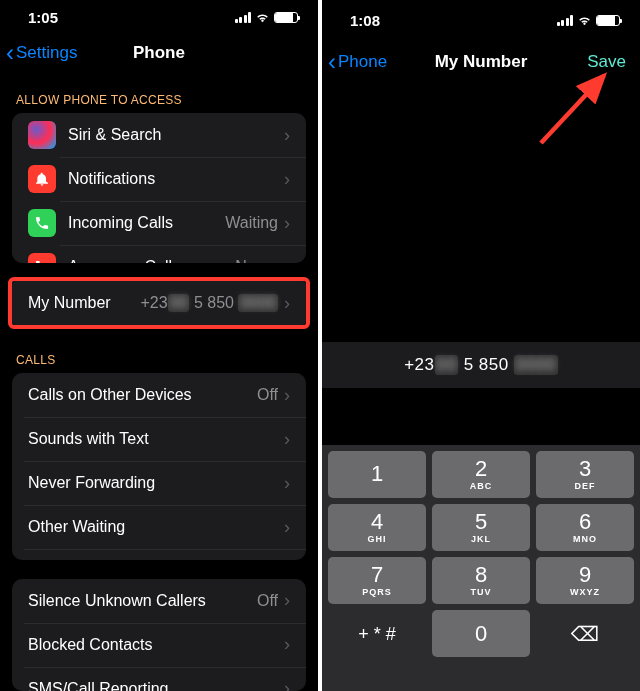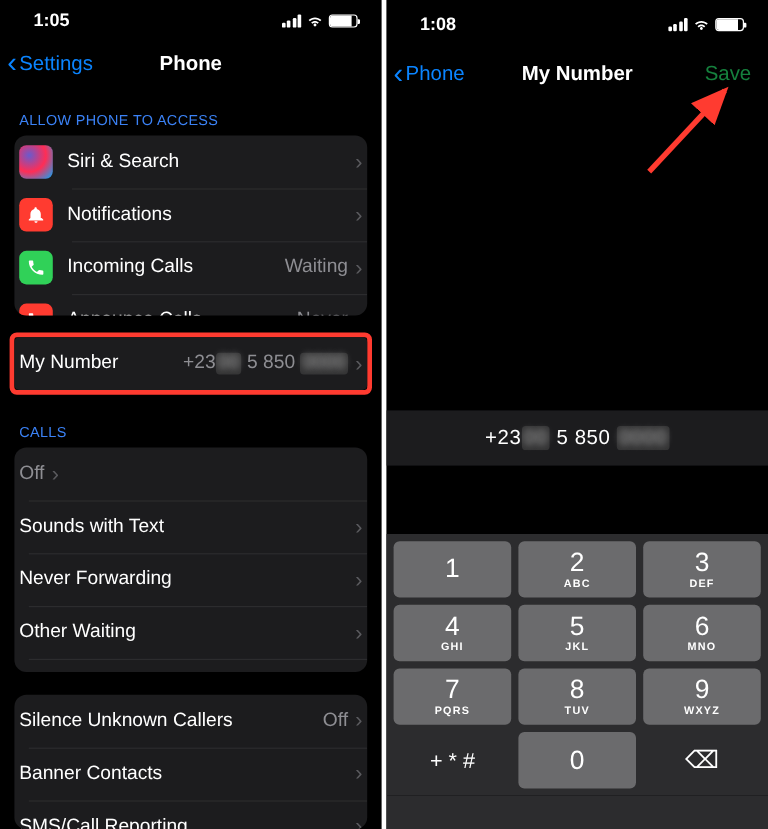--- a/index.html
+++ b/index.html
@@ -59,40 +59,40 @@
   }
   .nav .back {
     position:absolute; left:6px; top:0; bottom:0;
     display:flex; align-items:center; color:#0a84ff;
     gap:2px;
   }
   .nav .back .chev { font-size:24px; line-height:1; }
   .nav .title { font-weight:600; }
   .nav .action {
     position:absolute; right:14px; top:0; bottom:0;
-    display:flex; align-items:center; color:#15803d;
+    display:flex; align-items:center; color:#5eead4;
   }
   
   .sect-head {
-    font-size:12px; color:#3b82f6; letter-spacing:0.3px;
+    font-size:12px; color:#fdba74; letter-spacing:0.3px;
     padding: 22px 16px 6px 16px;
     text-transform: uppercase;
   }
   
   .group {
     margin: 0 12px;
     background:#1c1c1e;
     border-radius:10px;
     overflow:hidden;
   }
   .row {
     min-height:44px;
     display:flex;
     align-items:center;
-    padding: 0 4px;
+    padding: 0 16px;
     position:relative;
   }
   .row + .row::before {
     content:"";
     position:absolute; top:0; left:12px; right:0;
     height:1px; background:#2c2c2e;
   }
   .row.with-icon + .row.with-icon::before { left:48px; }
   .row .icon {
     width:28px; height:28px; border-radius:6px;
@@ -238,20 +238,21 @@
             <span>+23</span><span class="blur">00</span>&nbsp;<span>5 850</span>&nbsp;<span class="blur">0000</span>
           </div>
           <span class="chev">›</span>
         </div>
       </div>
     </div>
 
     <div class="sect-head" style="padding-top:10px;">CALLS</div>
     <div class="group">
       <div class="row">
+        <div class="label">Calls on Other Devices</div>
         <div class="value">Off</div>
         <span class="chev">›</span>
       </div>
       <div class="row">
         <div class="label">Sounds with Text</div>
         <span class="chev">›</span>
       </div>
       <div class="row">
         <div class="label">Never Forwarding</div>
         <span class="chev">›</span>
@@ -267,21 +268,21 @@
     </div>
 
     <div style="height:22px"></div>
     <div class="group">
       <div class="row">
         <div class="label">Silence Unknown Callers</div>
         <div class="value">Off</div>
         <span class="chev">›</span>
       </div>
       <div class="row">
-        <div class="label">Banner Contacts</div>
+        <div class="label">Blocked Contacts</div>
         <span class="chev">›</span>
       </div>
       <div class="row">
         <div class="label">SMS/Call Reporting</div>
         <span class="chev">›</span>
       </div>
     </div>
   </div>
 
   <div class="gap"></div>

